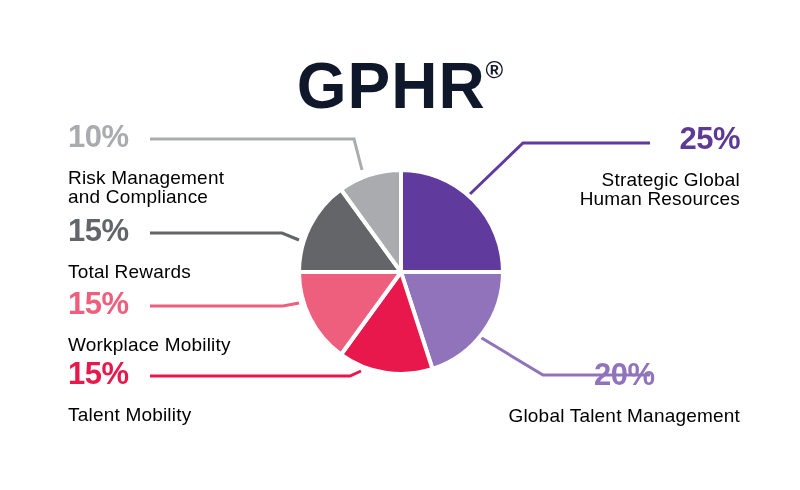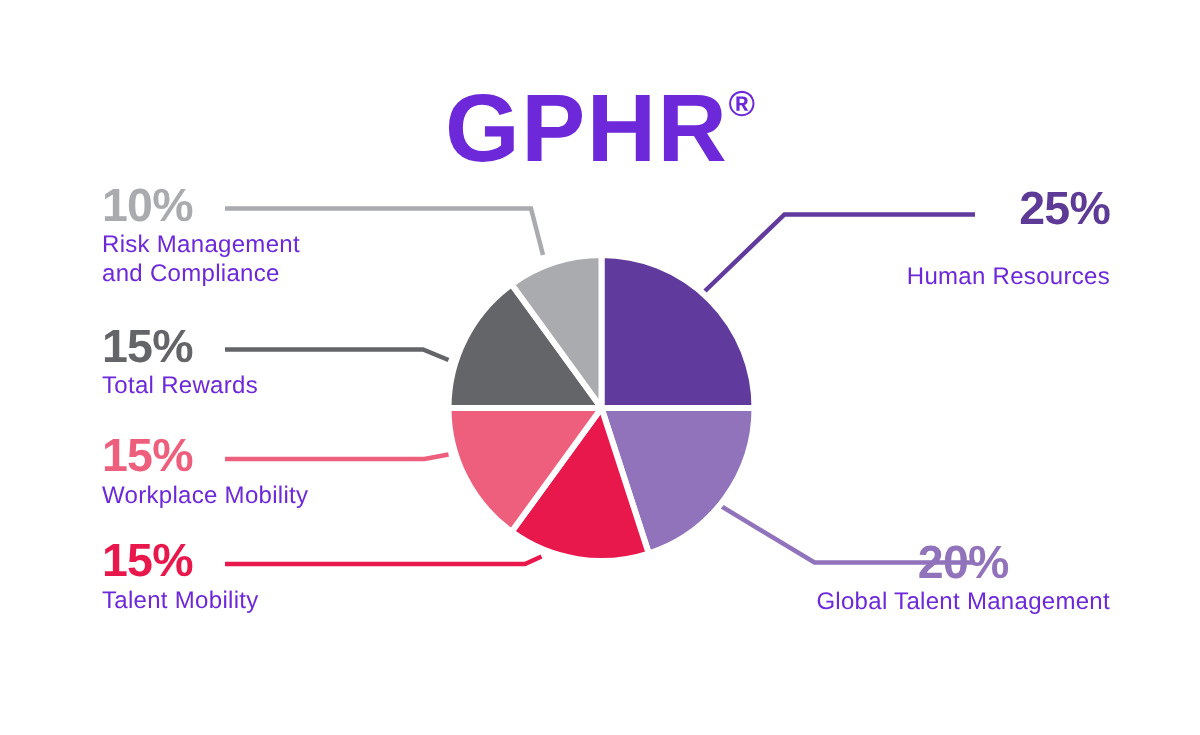--- a/index.html
+++ b/index.html
@@ -26,41 +26,41 @@
   }
   svg#overlay{position:absolute;left:0;top:0;}
   .callout{position:absolute;}
   .callout .pct{
     font-size:31px;
     font-weight:bold;
     line-height:34px;
     letter-spacing:-0.5px;
   }
   .callout .desc{
-    font-size:16px;
+    font-size:19px;
     line-height:19px;
-    color:#6d28d9;
-    margin-top:0;
+    color:#000000;
+    margin-top:14px;
     letter-spacing:0.2px;
   }
   .callout.left{left:68px;text-align:left;}
   .callout.right{right:60px;text-align:right;}
   #co-l0{top:120px;}
   #co-l1{top:214px;}
   #co-l2{top:287px;}
   #co-l3{top:357px;}
   #co-r0{top:122px;}
   #co-r1{top:358px;text-align:center;}
 </style>
 </head>
 <body>
 
 <div id="canvas">
 
-  <div class="title" style="color: #6d28d9; text-align: center;"><span>GPHR</span><span class="reg">®</span></div>
+  <div class="title" style="color: #0f172a; text-align: center;"><span>GPHR</span><span class="reg">®</span></div>
 
   <svg id="overlay" width="800" height="490" viewBox="0 0 800 490">
     <g id="leaders" fill="none" stroke-width="3">
       <polyline points="150,139 354,139 362,170" style="stroke: rgb(169, 171, 174);"></polyline>
       <polyline points="150,233 282,233 299,240" style="stroke: rgb(100, 101, 105);"></polyline>
       <polyline points="150,306 283,306 299,303" style="stroke: rgb(238, 95, 125);"></polyline>
       <polyline points="150,376 350,376 361,371" style="stroke: rgb(233, 24, 76);"></polyline>
       <polyline points="650,143 523,143 470,194" style="stroke: rgb(97, 58, 158);"></polyline>
       <polyline points="650,375 543,375 480,337" style="stroke: rgb(145, 115, 188);"></polyline>
     </g>
@@ -89,21 +89,21 @@
     <div class="desc"><span>Workplace Mobility</span></div>
   </div>
 
   <div class="callout left" id="co-l3">
     <div class="pct" style="color: rgb(233, 24, 76);">15%</div>
     <div class="desc"><span>Talent Mobility</span></div>
   </div>
 
   <div class="callout right" id="co-r0">
     <div class="pct" style="color: rgb(94, 58, 151);">25%</div>
-    <div class="desc"><br><span>Human Resources</span></div>
+    <div class="desc"><span>Strategic Global</span><br><span>Human Resources</span></div>
   </div>
 
   <div class="callout right" id="co-r1">
     <div class="pct" style="color: rgb(145, 115, 188);">20%</div>
     <div class="desc"><span>Global Talent Management</span></div>
   </div>
 
 </div>
 
 </body></html>

